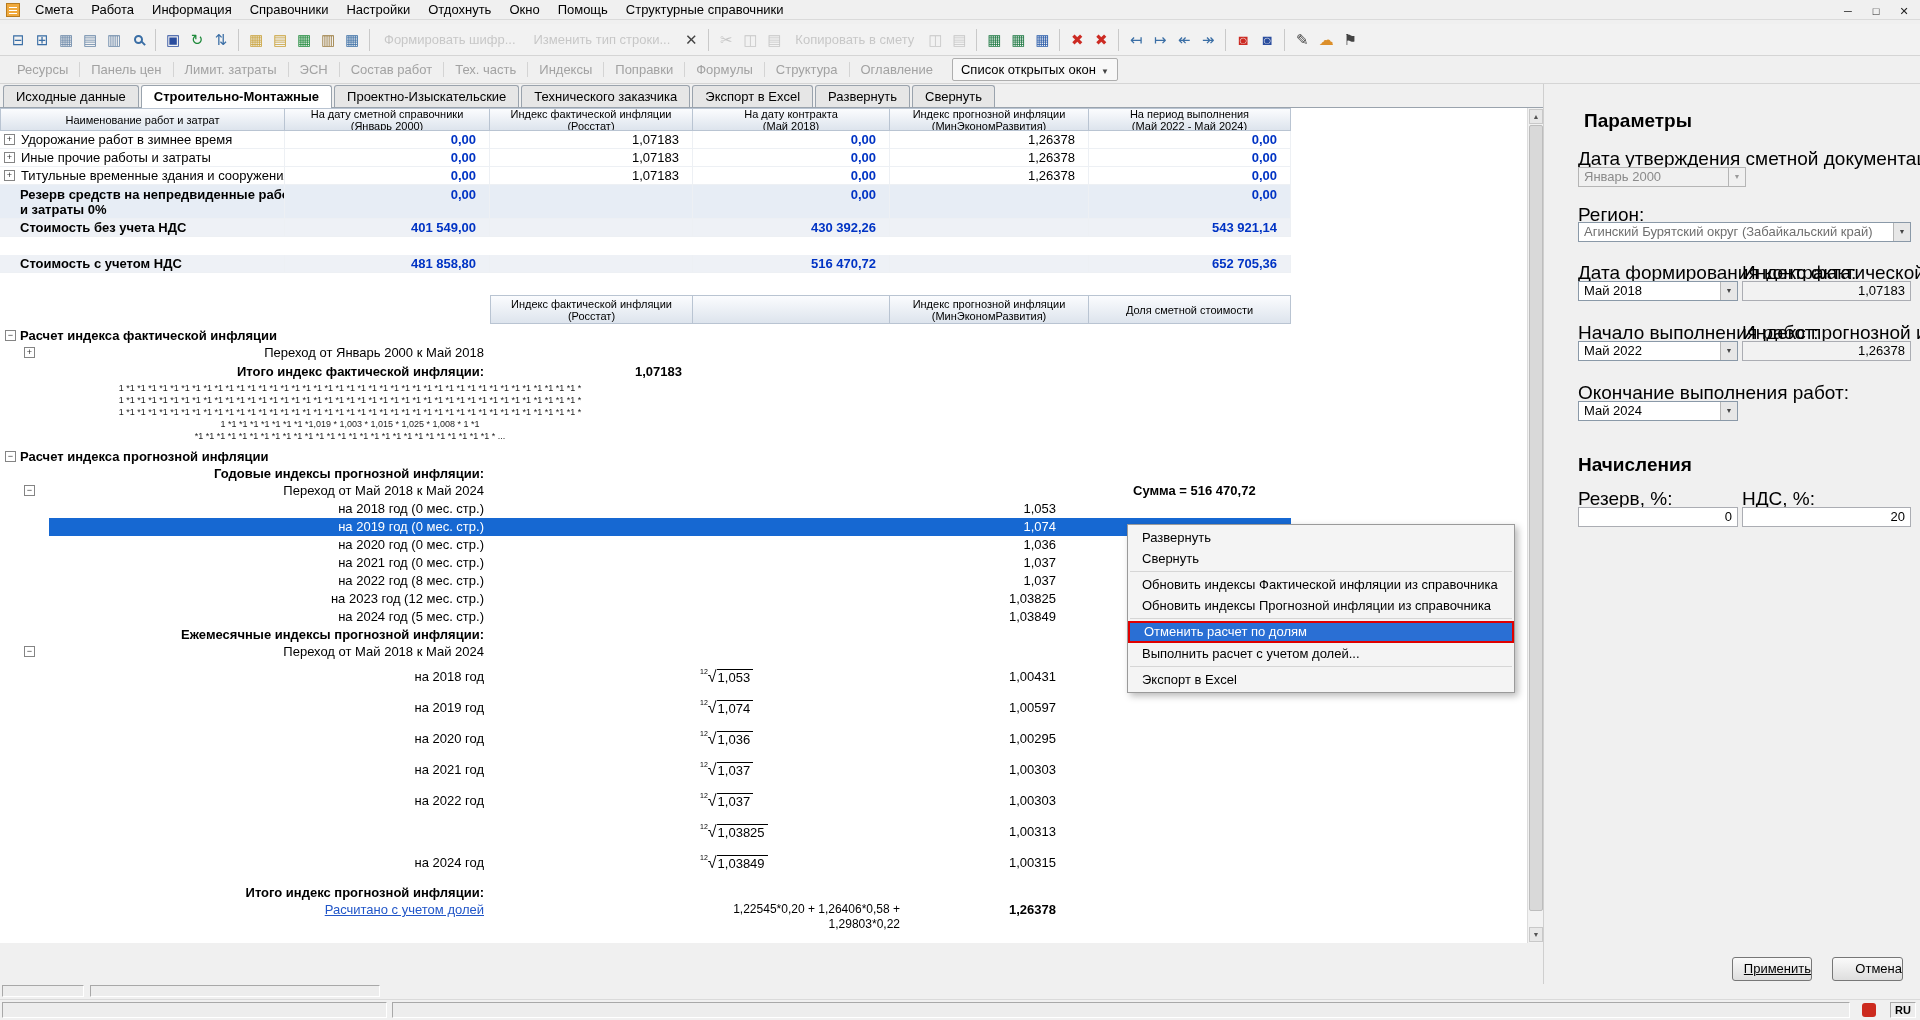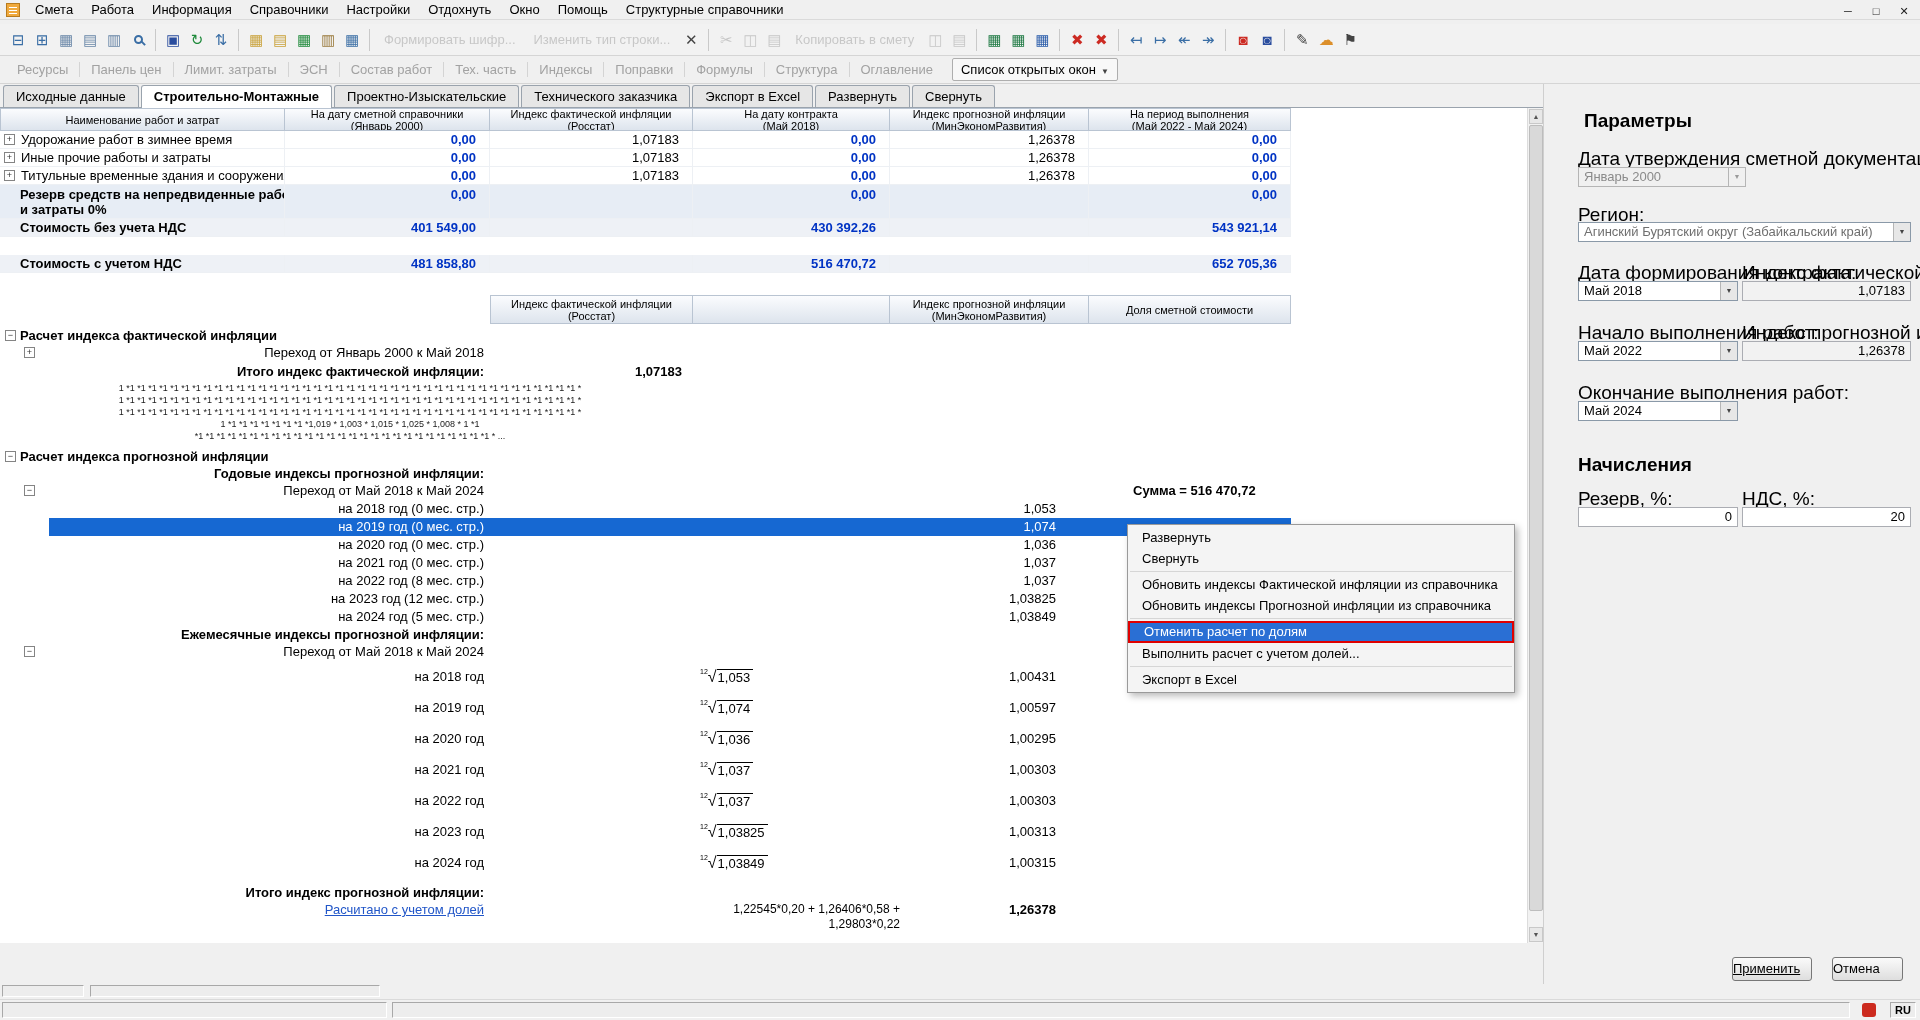--- a/index.html
+++ b/index.html
@@ -81,21 +81,21 @@
   .rpanel{position:absolute;left:1543px;top:84px;width:377px;height:901px;background:#f0f0f0;border-left:1px solid #cfcfcf}
   .rp{position:absolute;white-space:nowrap;font-size:19px}
   .rtitle{font-weight:bold}
   .combo{position:absolute;height:20px;border:1px solid #8a99a8;background:#fff;line-height:18px;padding:0 20px 0 5px;overflow:hidden;white-space:nowrap;font-size:13px}
   .combo .arr{position:absolute;right:0;top:0;bottom:0;width:17px;background:#e7e7e7;border-left:1px solid #b5b5b5;text-align:center;font-size:7px;line-height:18px;color:#444}
   .combo.disab{background:#f0f0f0;color:#8a8a8a;border-color:#b5b5b5}
   .combo.disab .arr{background:#f0f0f0;color:#9a9a9a}
   .combo.graytext{color:#6f6f6f}
   .tinput{position:absolute;height:20px;border:1px solid #abadb3;background:#f2f2f2;line-height:18px;text-align:right;padding:0 5px;font-size:13px}
   .tinput.white{background:#fff}
-  .btn{position:absolute;height:24px;border:1px solid #777;border-radius:3px;background:linear-gradient(#fafafa,#dedede);text-align:left;line-height:22px;font-size:13px}
+  .btn{position:absolute;height:24px;border:1px solid #777;border-radius:3px;background:linear-gradient(#fafafa,#dedede);text-align:right;line-height:22px;font-size:13px}
   .uline{text-decoration:underline}
   
   .f1{position:absolute;left:0;right:0;bottom:21px;height:15px;background:#f0f0f0}
   .f2{position:absolute;left:0;right:0;bottom:0;height:21px;background:#f0f0f0;border-top:1px solid #dadada}
   .sunk{position:absolute;background:#ededed;border:1px solid;border-color:#a8a8a8 #ffffff #ffffff #a8a8a8}
   .ruicon{position:absolute;right:44px;top:3px;width:14px;height:14px;background:#cc2a1e;border-radius:3px}
   .rubox{position:absolute;right:4px;top:2px;width:26px;height:16px;border:1px solid;border-color:#a8a8a8 #fff #fff #a8a8a8;background:#ededed;text-align:center;font-size:11px;line-height:14px;font-weight:bold}
 </style>
 </head>
 <body>
@@ -405,21 +405,20 @@
     <span class="lab">на 2021 год</span>
     <span class="sq"><sup>12</sup><span class="rsign">√</span><span class="rad">1,037</span></span>
     <span class="val5">1,00303</span>
   </div>
   <div class="mrow" style="top:677px">
     <span class="lab">на 2022 год</span>
     <span class="sq"><sup>12</sup><span class="rsign">√</span><span class="rad">1,037</span></span>
     <span class="val5">1,00303</span>
   </div>
   <div class="mrow" style="top:708px">
-    <span class="lab">на 2023 год</span>
     <span class="sq"><sup>12</sup><span class="rsign">√</span><span class="rad">1,03825</span></span>
     <span class="val5">1,00313</span>
   </div>
   <div class="mrow" style="top:739px">
     <span class="lab">на 2024 год</span>
     <span class="sq"><sup>12</sup><span class="rsign">√</span><span class="rad">1,03849</span></span>
     <span class="val5">1,00315</span>
   </div>
 
   <div class="secrow" style="top:776px">

